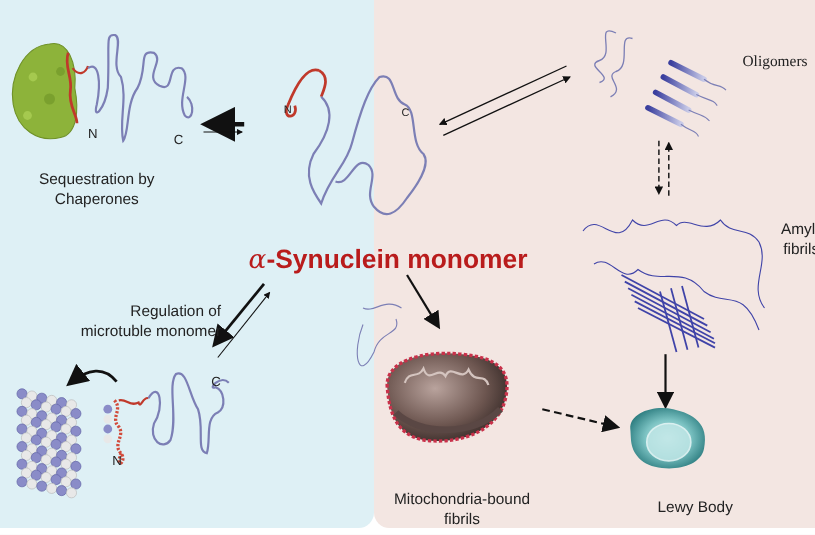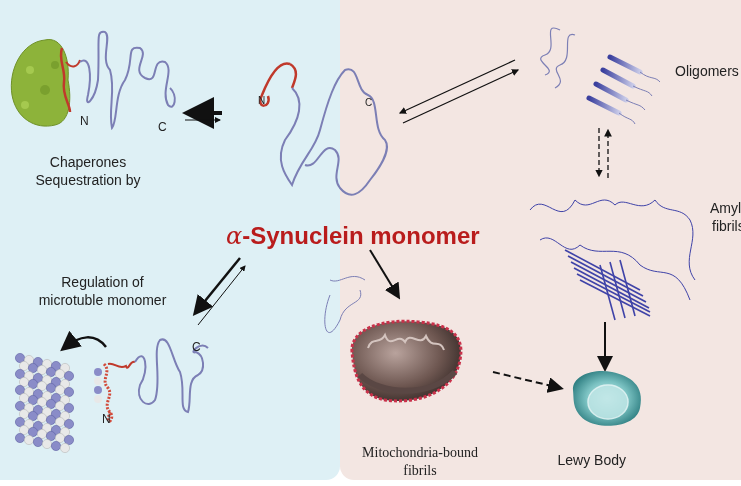--- a/index.html
+++ b/index.html
@@ -199,36 +199,36 @@
     <path d="M108,364 C115,362 118,370 126,366 C128,372 130,360 135,362" stroke="#c0392b" stroke-width="2" fill="none"></path>
     <path d="M135,362 C145,345 150,370 140,385 C135,400 148,410 155,400 C162,380 152,350 160,340 C170,335 172,360 180,372 C186,390 178,410 188,412 C192,400 186,380 198,375 C206,370 204,355 196,352 C188,355 200,340 208,348" stroke="#7c7fb5" stroke-width="2" fill="none"></path>
   </g>
 </svg>
 
 <div id="title">
   <span class="alpha">α</span><span>-Synuclein monomer</span>
 </div>
 
 <div class="label" style="left:18px; top:153px; width:140px;">
+  <div>Sequestration by</div>
   <div>Chaperones</div>
-  <div>Sequestration by</div>
-</div>
-<div class="label" style="left:20px; top:273px; width:165px;">
+</div>
+<div class="label" style="left:36px; top:273px; width:165px;text-align:right;">
   <div>Regulation of</div>
   <div>microtuble monomer</div>
 </div>
-<div class="label" style="left:675px; top:62px; text-align:center; white-space:nowrap;">Oligomers</div>
+<div class="label" style="left:675px; top:48px; text-align:center; white-space:nowrap;font-family:Liberation Serif, serif;">Oligomers</div>
 <div class="label" style="left:710px; top:199px; width:60px; text-align:left;">
   <div>Amyloid</div>
   <div style="padding-left:2px;">fibrils</div>
 </div>
-<div class="label" style="left:345px; top:444px; width:150px;font-family:Liberation Serif, serif;">
+<div class="label" style="left:345px; top:444px; width:150px;">
   <div>Mitochondria-bound</div>
   <div>fibrils</div>
 </div>
-<div class="label" style="left:546px; top:451px; width:80px;text-align:right;">Lewy Body</div>
+<div class="label" style="left:592px; top:451px; width:80px;">Lewy Body</div>
 
 <div class="term" style="left:80px; top:114px;">N</div>
 <div class="term" style="left:158px; top:120px;">C</div>
 <div class="term" style="left:258px; top:95px; font-size:10px;">N</div>
 <div class="term" style="left:365px; top:97px; font-size:10px;">C</div>
 <div class="term" style="left:102px; top:412px;">N</div>
 <div class="term" style="left:192px; top:340px;">C</div>
 
 </body></html>

